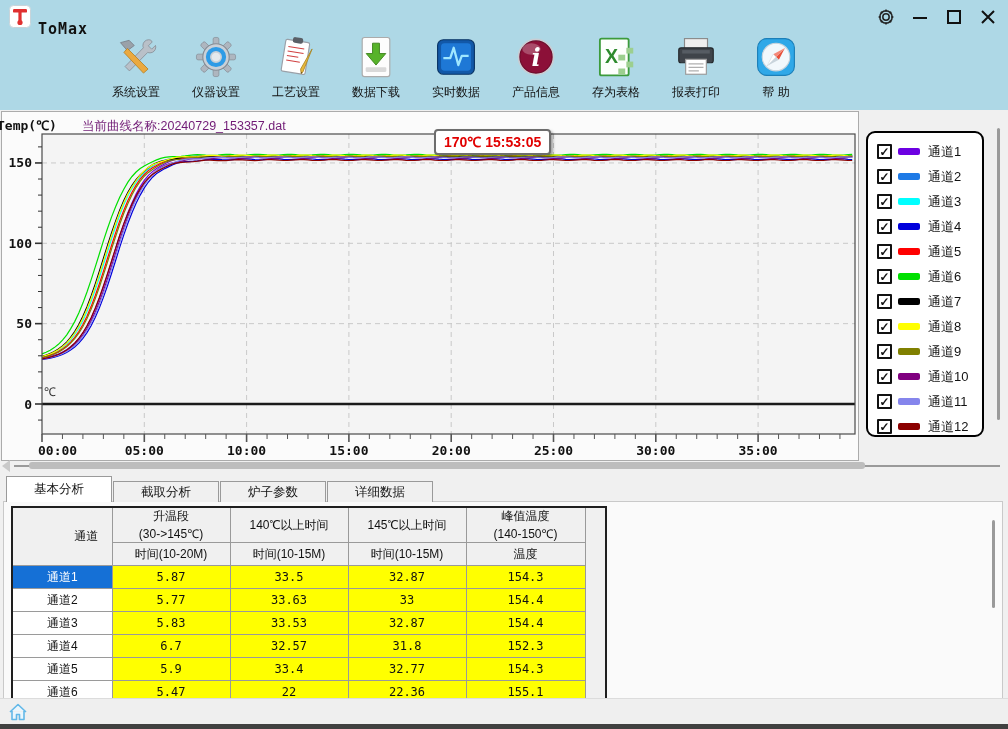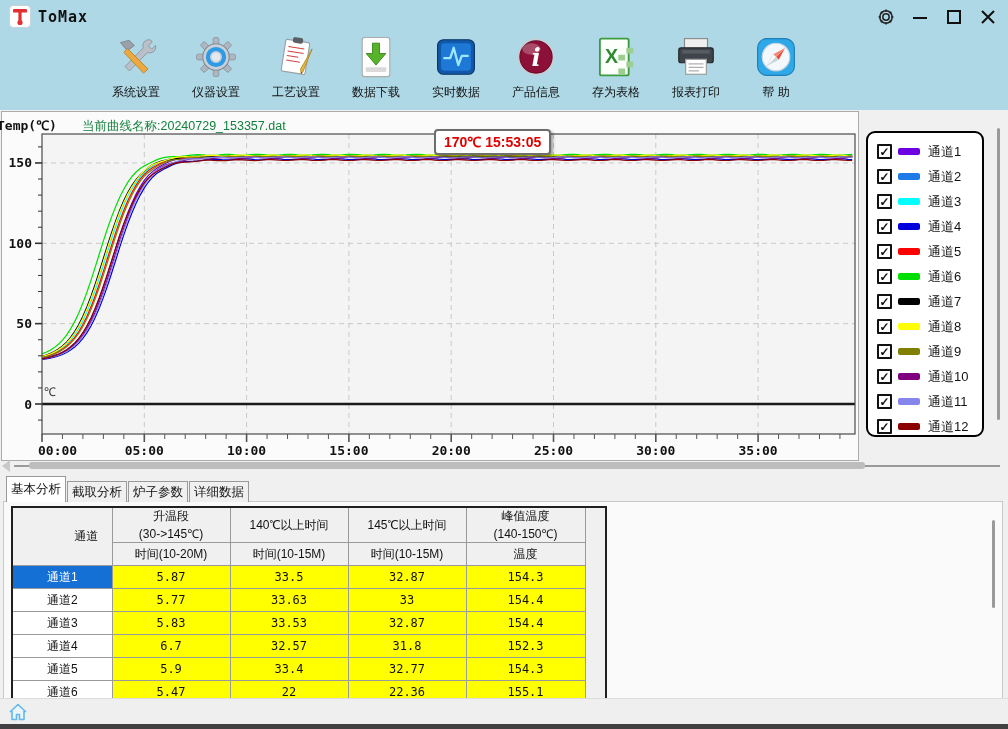--- a/index.html
+++ b/index.html
@@ -1,54 +1,54 @@
 <!DOCTYPE html>
 <html><head>
 <meta charset="utf-8">
 <style>
   html,body{margin:0;padding:0;background:#cfcfcf;font-family:"Liberation Sans",sans-serif;}
   .win{position:relative;width:1008px;height:729px;background:#F0F0F0;overflow:hidden;outline:1px solid #7a7a7a;}
 
   
   .titlebar{position:absolute;left:0;top:0;width:1008px;height:110px;background:#AED8E6;}
   .appicon{position:absolute;left:9px;top:5px;width:22px;height:23px;}
-  .apptitle{position:absolute;left:38px;top:8px;font-size:15px;font-weight:bold;color:#111;
+  .apptitle{position:absolute;left:38px;top:20px;font-size:15px;font-weight:bold;color:#111;
             font-family:"DejaVu Sans Mono",monospace;letter-spacing:1px;}
   .winctrls{position:absolute;right:6px;top:4px;display:flex;gap:6px;}
   .wbtn{width:28px;height:26px;display:flex;align-items:center;justify-content:center;cursor:pointer;}
   .toolrow{position:absolute;left:98px;top:34px;width:800px;display:flex;gap:4px;}
   .tool{flex:0 0 76px;display:flex;flex-direction:column;align-items:center;cursor:pointer;}
   .tool svg{width:46px;height:46px;}
   .tool .tlabel{margin-top:4px;font-size:12px;color:#111;white-space:nowrap;}
 
   
   .main{position:absolute;left:0;top:110px;width:1008px;height:619px;background:#F0F0F0;}
   .chart-card{position:absolute;left:1px;top:1px;width:856px;height:348px;background:#FBFBFB;border:1px solid #ABABAB;}
   .axis-title{position:absolute;left:-5px;top:4px;font-family:"DejaVu Sans Mono",monospace;
               font-weight:bold;font-size:13px;color:#111;white-space:nowrap;}
-  .curve-name{position:absolute;left:80px;top:6px;font-size:12.5px;color:#15803d;white-space:nowrap;}
+  .curve-name{position:absolute;left:80px;top:6px;font-size:12.5px;color:#701a75;white-space:nowrap;}
   .badge{position:absolute;left:434px;top:19px;height:19px;background:#FFFFFF;border:2px solid #6d6d6d;
          border-radius:4px;padding:1px 8px 2px 8px;font-size:14px;font-weight:bold;color:#E10000;
          box-shadow:2px 2px 3px rgba(0,0,0,.35);white-space:nowrap;z-index:5;}
   .legend{position:absolute;left:866px;top:21px;width:118px;height:306px;background:#FFFFFF;
           border:2px solid #000;border-radius:9px;padding:6px 0 0 9px;box-sizing:border-box;}
   .lrow{display:flex;align-items:center;height:25px;cursor:pointer;}
   .lcheck{width:11px;height:11px;border:2px solid #111;border-radius:1px;background:#FFF;display:flex;
           align-items:center;justify-content:center;font-size:12px;font-weight:bold;color:#111;line-height:1;}
   .lswatch{width:22px;height:7px;border-radius:2px;margin-left:6px;}
   .llabel{margin-left:8px;font-size:13px;color:#111;white-space:nowrap;}
 
   .vslider{position:absolute;width:3px;background:#9a9a9a;border-radius:2px;cursor:pointer;}
   .hslider-track{position:absolute;left:14px;top:355px;width:986px;height:2px;background:#9a9a9a;}
   .hslider-thumb{position:absolute;left:29px;top:352px;width:836px;height:7px;background:#bdbdbd;border-radius:3px;cursor:pointer;}
   .hslider-arrow{position:absolute;left:2px;top:350px;width:0;height:0;border-top:6px solid transparent;
                  border-bottom:6px solid transparent;border-right:8px solid #c9c9c9;cursor:pointer;}
 
   .tabbar{position:absolute;left:6px;top:366px;display:flex;align-items:flex-end;height:26px;z-index:3;}
-  .tab{height:20px;padding:0 4px;background:#F0F0F0;border:1px solid #9a9a9a;border-bottom:none;
+  .tab{height:20px;padding:0 27px;background:#F0F0F0;border:1px solid #9a9a9a;border-bottom:none;
        display:flex;align-items:center;font-size:12.5px;color:#111;cursor:pointer;margin-right:1px;}
   .tab.active{height:25px;background:#FFFFFF;position:relative;z-index:4;}
 
   .content-panel{position:absolute;left:3px;top:391px;width:1000px;height:206px;background:#FAFAFA;
                  border:1px solid #C9C9C9;box-sizing:border-box;}
   .table-clip{position:absolute;left:7px;top:4px;width:612px;height:196px;overflow:hidden;}
   table.data{border-collapse:collapse;border:2px solid #1f1f1f;background:#FFF;
              font-size:12px;color:#111;table-layout:fixed;}
   table.data th,table.data td{border:1px solid #9a9a9a;text-align:center;padding:0;overflow:hidden;white-space:nowrap;}
   table.data th{background:#F0F0F0;font-weight:normal;}

